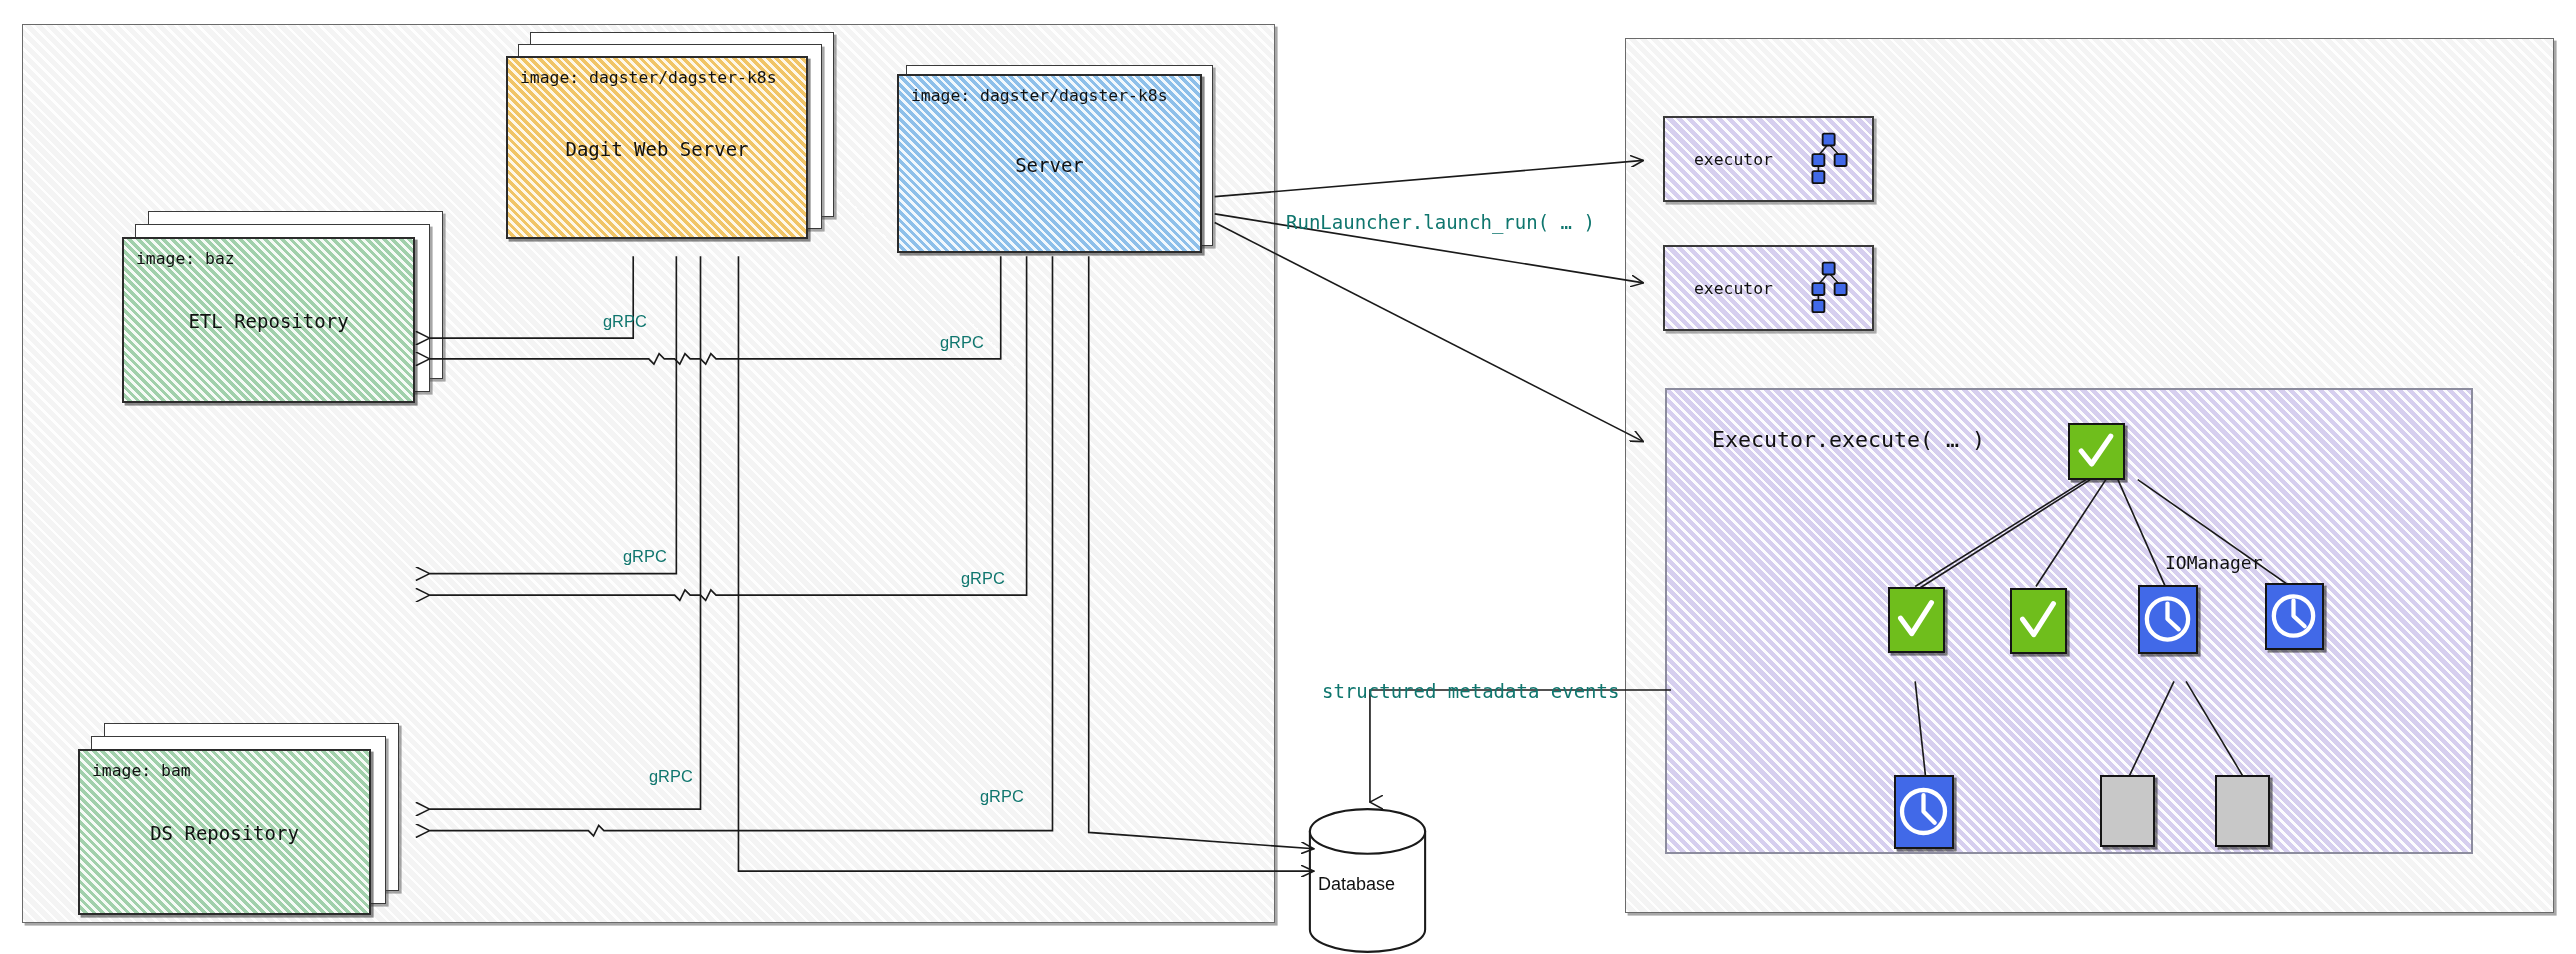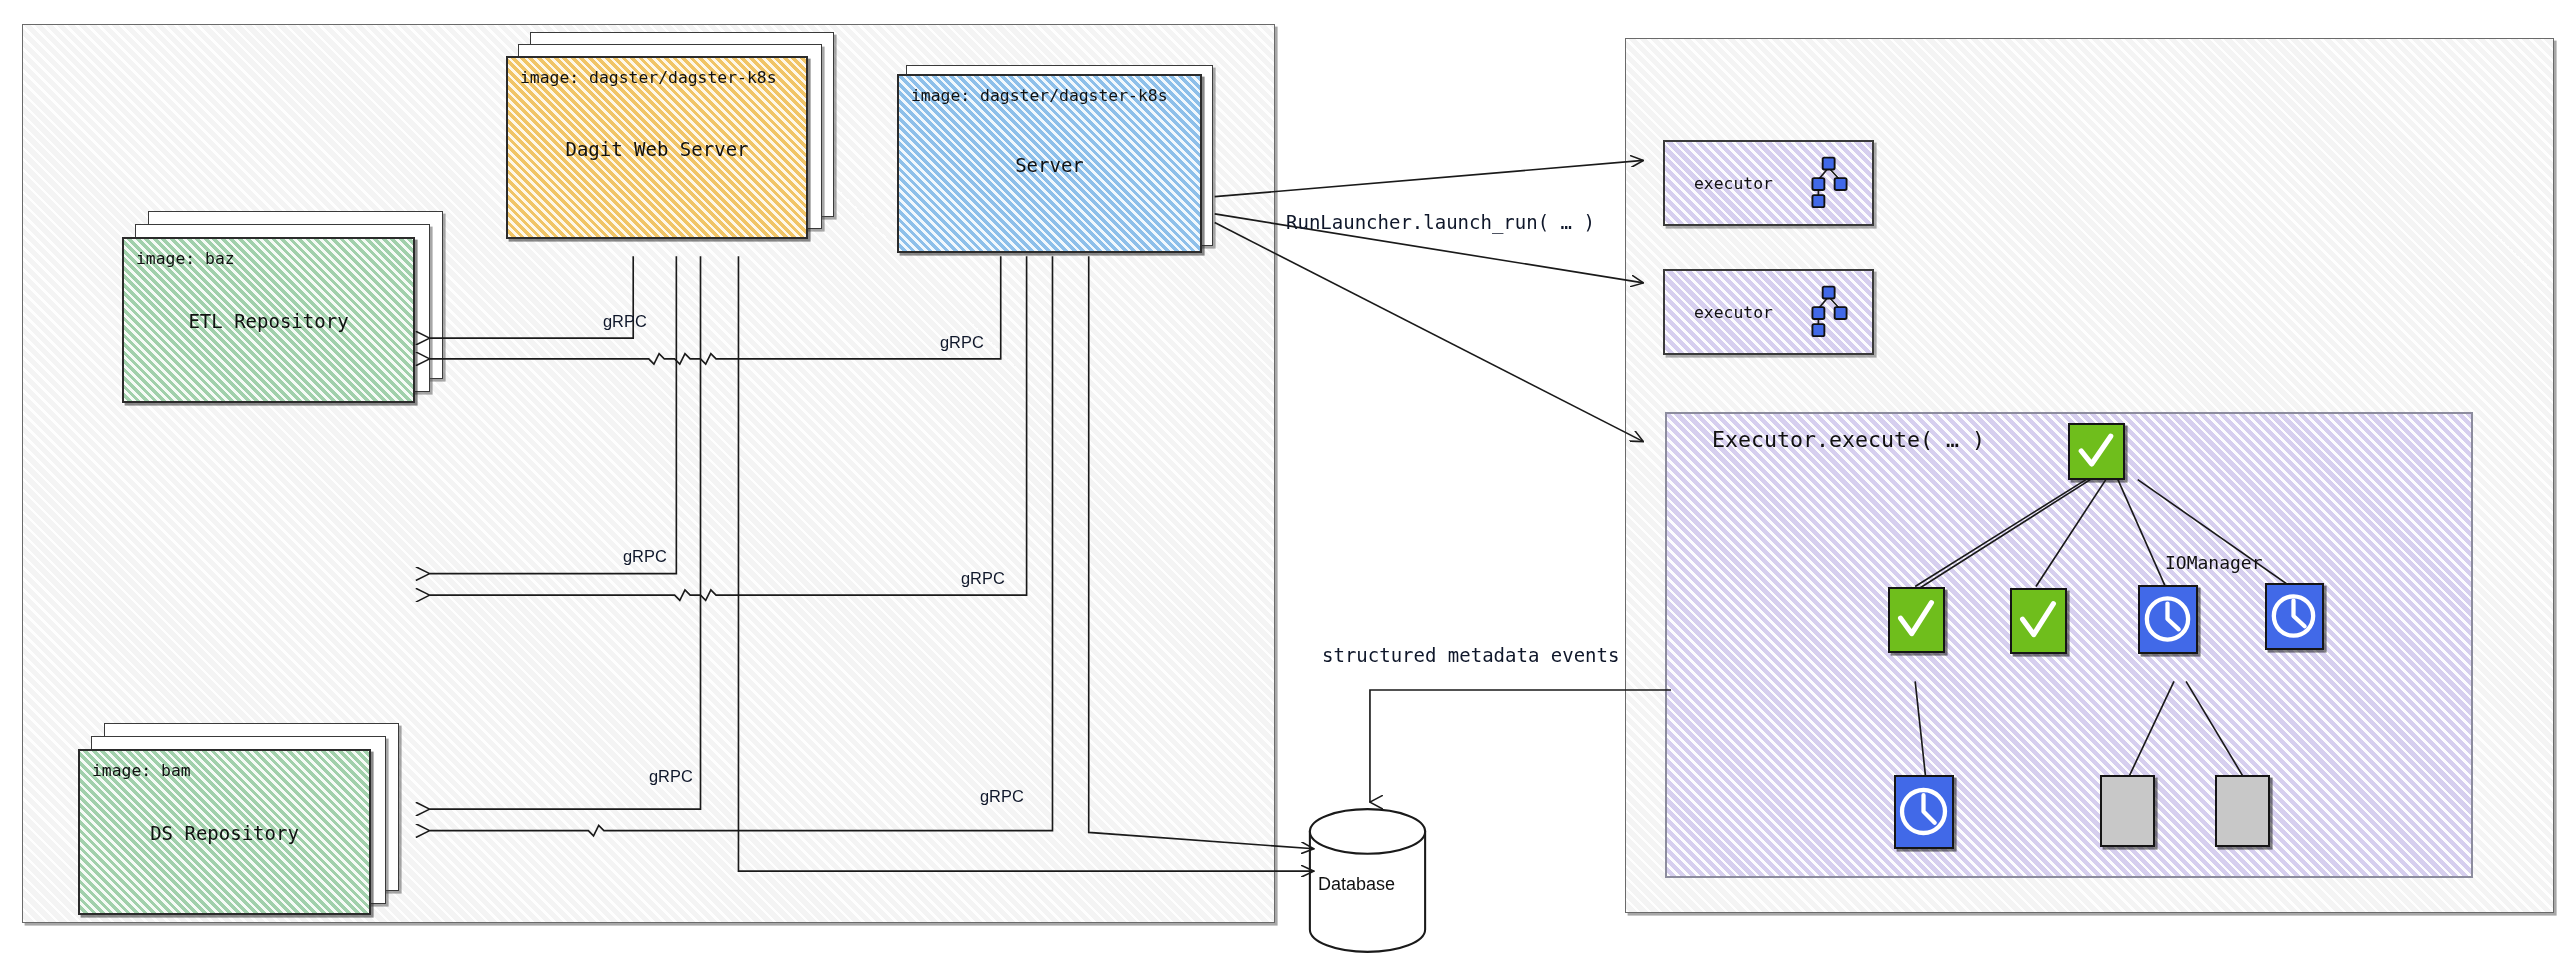--- a/index.html
+++ b/index.html
@@ -101,21 +101,20 @@
         45deg,
         rgba(255,255,255,0.78) 0px, rgba(255,255,255,0.78) 2.6px,
         rgba(60,140,215,0.38) 2.6px, rgba(60,140,215,0.38) 6px);
   }
   .fill-purple {
     background-color: #eeeaf8;
     background-image: repeating-linear-gradient(
         45deg,
         rgba(255,255,255,0.85) 0px, rgba(255,255,255,0.85) 2.6px,
         rgba(130,110,205,0.22) 2.6px, rgba(130,110,205,0.22) 7px);
-    margin-top: 24px;
   }
 
   
   .execbox {
     position: absolute;
     border: 2.6px solid #3a3a3a;
     box-shadow: 2.6px 2.6px 0 rgba(70,70,70,0.45);
     box-sizing: border-box;
     z-index: 3;
   }
@@ -170,21 +169,21 @@
   .dagnode.green { background: #6fbe1c; }
   .dagnode.blue  { background: #4169e8; }
   .dagnode.gray  { background: #c8c8c8; }
   .dagnode svg { display: block; }
 
   
   .edge-label {
     position: absolute;
     font-family: "Liberation Sans", sans-serif;
     font-size: 16.4px;
-    color: #0f172a;
+    color: #0f766e;
     white-space: nowrap;
     z-index: 7;
   }
   .edge-label.mono {
     font-family: "DejaVu Sans Mono", monospace;
     font-size: 19px;
   }
 
   
   .db {
@@ -397,16 +396,16 @@
 
   <div class="edge-label" style="left:603px; top:312px;">gRPC</div>
   <div class="edge-label" style="left:940px; top:333px;">gRPC</div>
   <div class="edge-label" style="left:623px; top:547px;">gRPC</div>
   <div class="edge-label" style="left:961px; top:569px;">gRPC</div>
   <div class="edge-label" style="left:649px; top:767px;">gRPC</div>
   <div class="edge-label" style="left:980px; top:787px;">gRPC</div>
 
   <div class="edge-label mono" style="left:1286px; top:211px;">RunLauncher.launch_run( … )</div>
 
-  <div class="edge-label mono" style="left:1322px; top:644px;">structured metadata events</div>
+  <div class="edge-label mono" style="left:1322px; top:680px;">structured metadata events</div>
 
 </div>
 
 
 </body></html>

